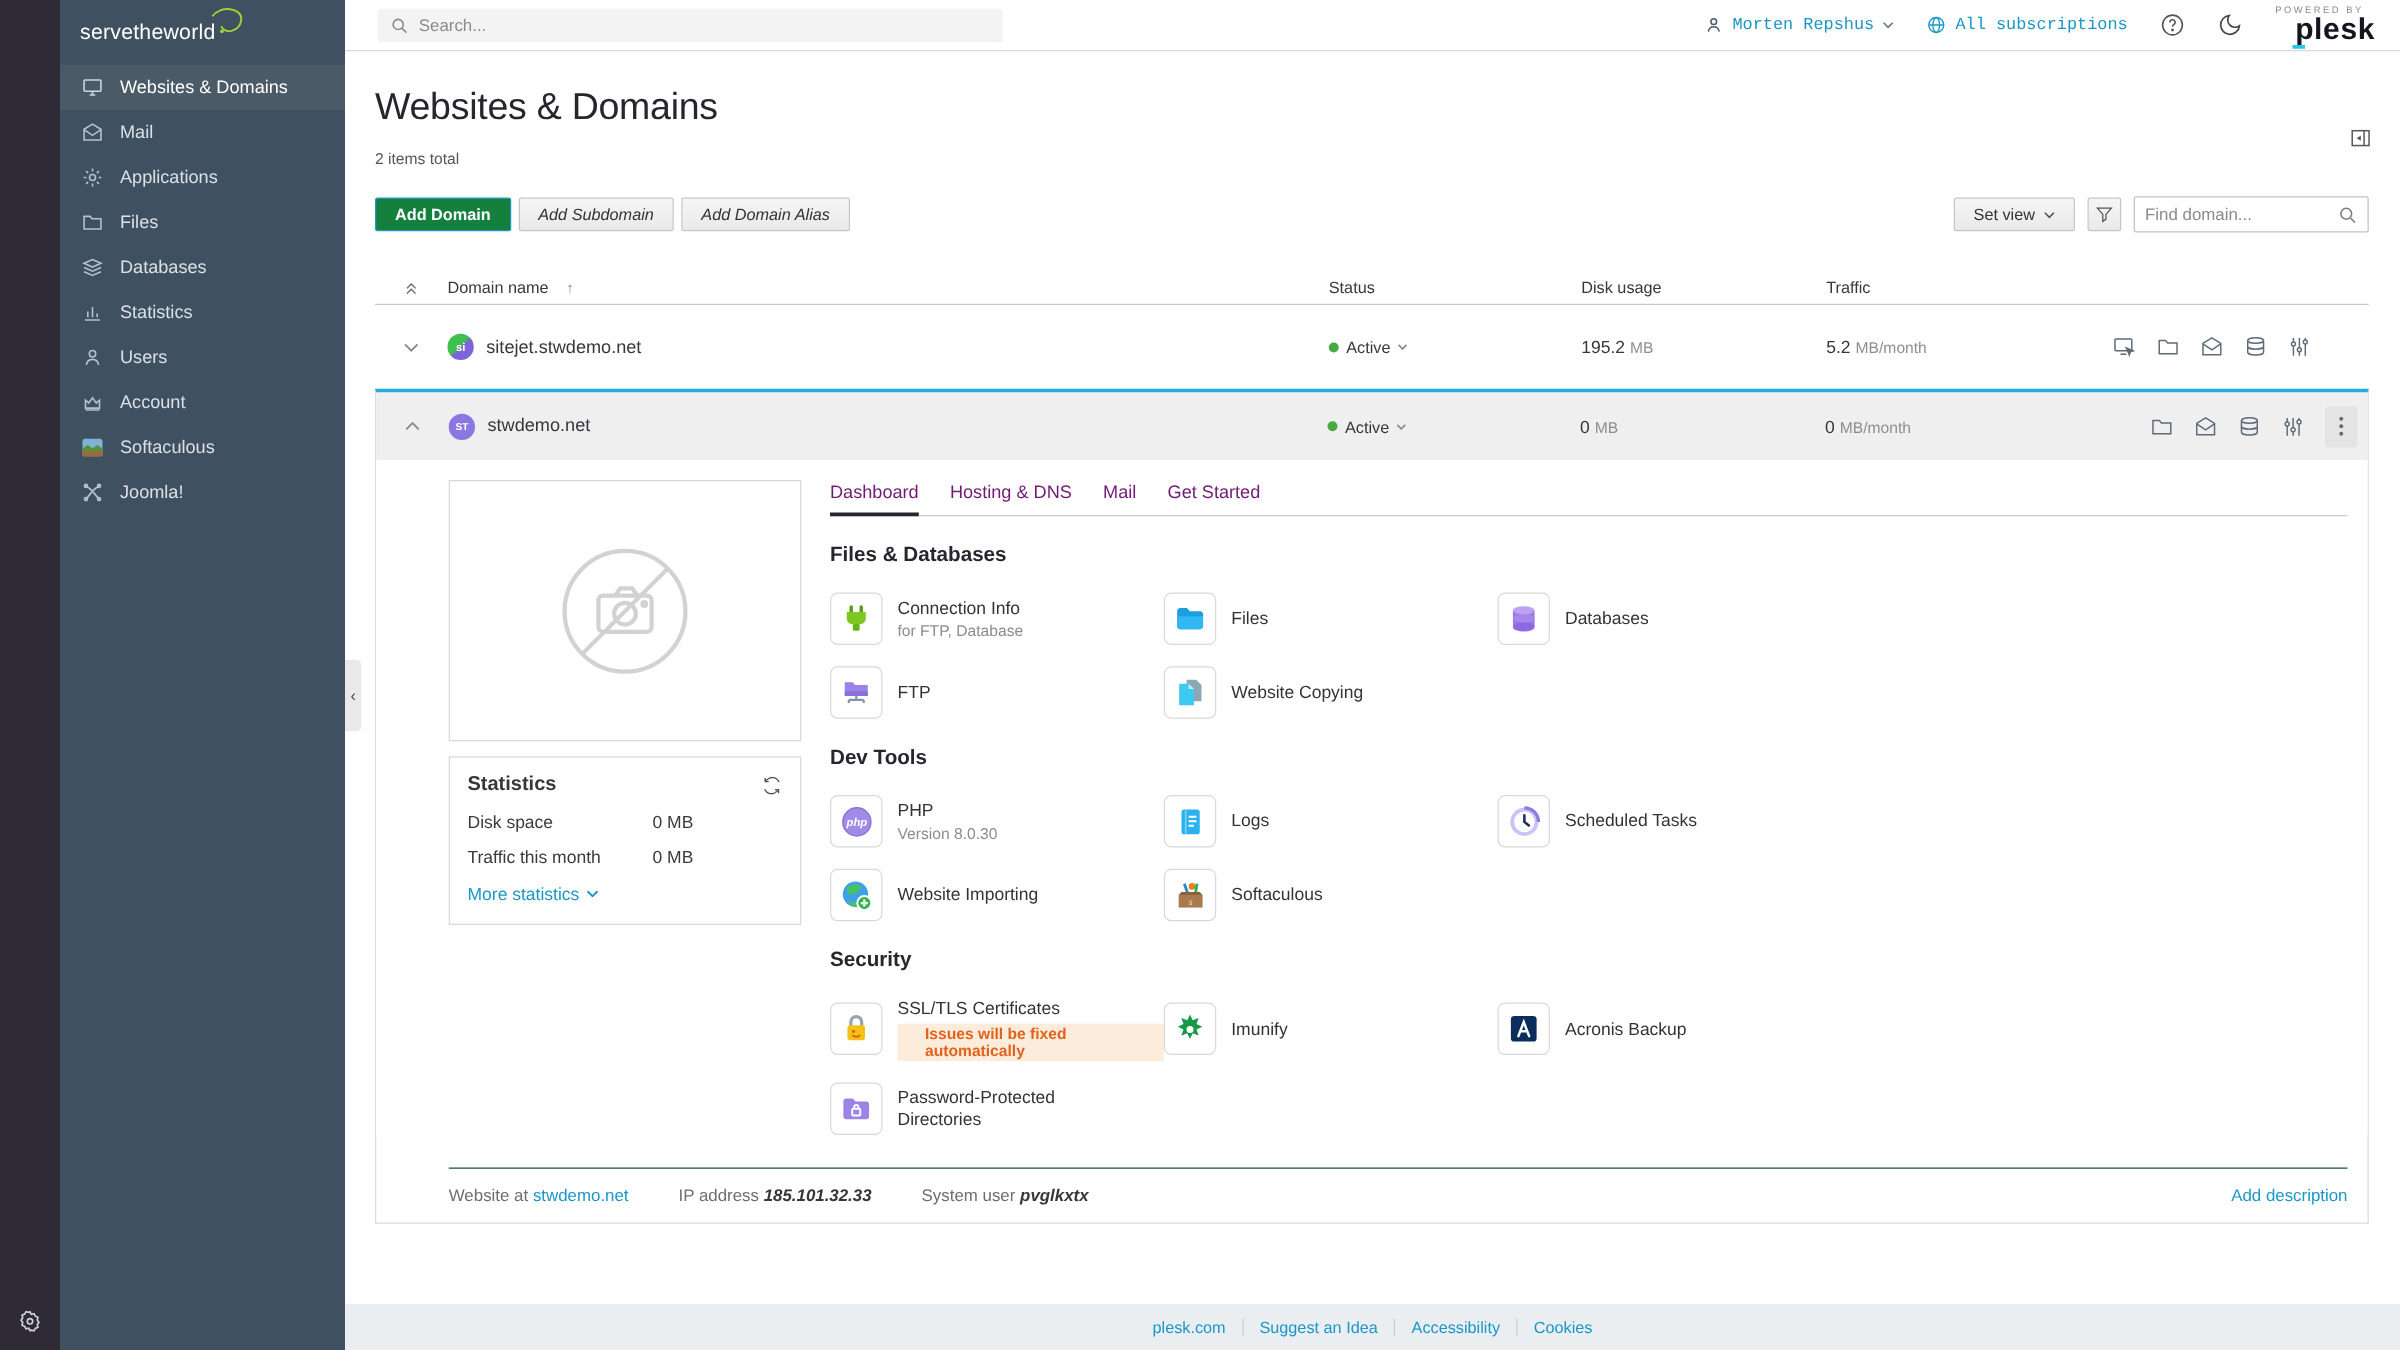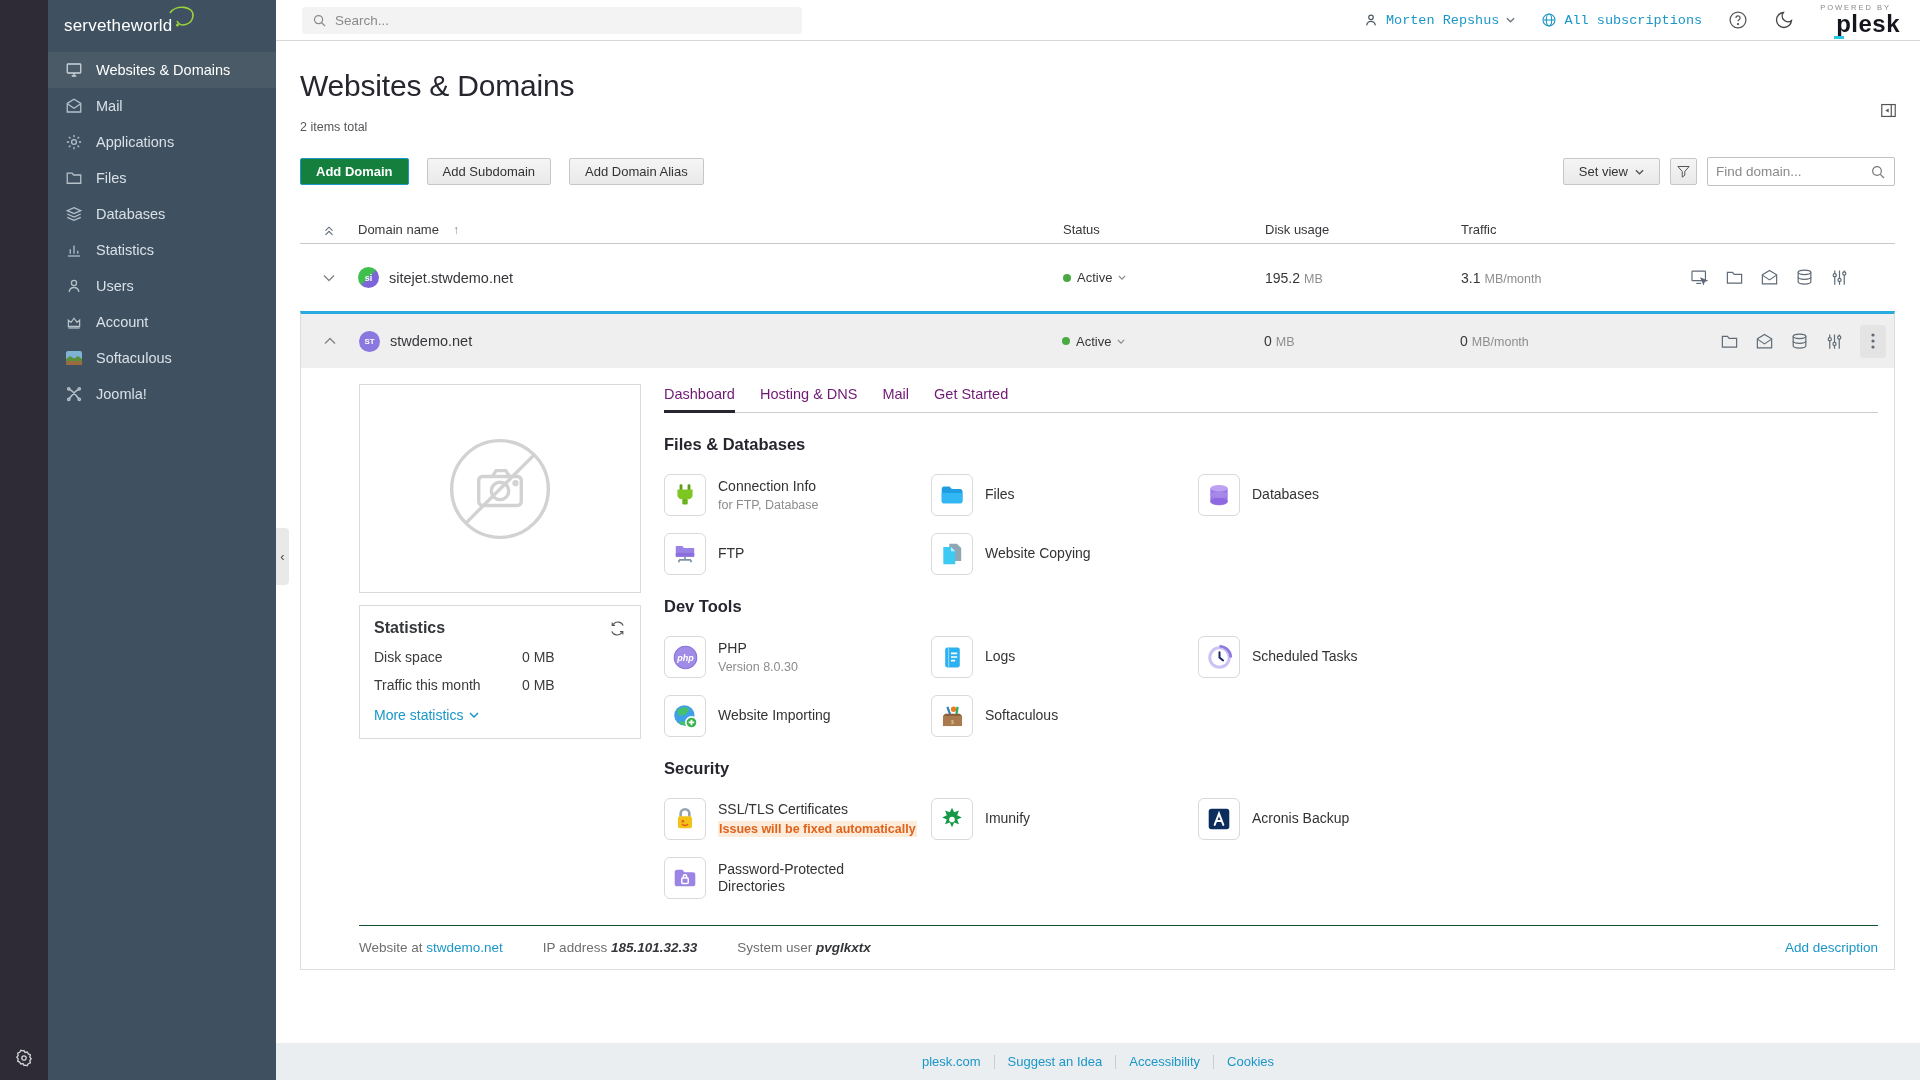--- a/index.html
+++ b/index.html
@@ -32,21 +32,21 @@
   .plesk-word { font-size:24px; font-weight:700; color:#15151f; letter-spacing:.5px;margin-left:16px; }
   .plesk-cyan { position:absolute; left:14px; bottom:-3px; width:10px; height:3px; background:#29c5e6; }
 
   
   .content { flex:1; padding:0 25px 0 24px; position:relative; overflow:hidden; }
   .collapse-btn { position:absolute; top:60px; right:22px; cursor:pointer; }
   h1 { font-size:30px; font-weight:400; color:#26262e; margin-top:28px; letter-spacing:-.2px; }
   .items-total { margin-top:17px; font-size:12.5px; color:#55565a; }
   .toolbar { margin-top:23px; display:flex; align-items:center; }
   .btn { height:27px; padding:0 15px; font-size:13px; border-radius:2px; border:1px solid #c6c6c6; background:linear-gradient(#f5f5f5,#e9e9e9); color:#333; cursor:pointer; font-family:inherit; }
-  .btn + .btn { margin-left:18px; }
+  .btn + .btn { margin-left:6px;font-style:italic; }
   .btn-primary { background:#15803d; border-color:#1f97c8; color:#fff; font-weight:700; }
   .toolbar-right { margin-left:auto; display:flex; align-items:center; gap:10px; }
   .btn-chev { display:inline-flex; align-items:center; gap:7px; }
   .icon-btn { width:27px; height:27px; display:flex; align-items:center; justify-content:center; border:1px solid #c6c6c6; border-radius:2px; background:linear-gradient(#f5f5f5,#e9e9e9); cursor:pointer; }
   .find-box { width:188px; height:29px; border:1px solid #c2c2c2; border-radius:2px; background:#fff; display:flex; align-items:center; padding:0 8px; }
   .find-box input { border:0; outline:0; flex:1; font-size:13.5px; font-family:inherit; color:#36373a; min-width:0; }
   .find-box input::placeholder { color:#8a8a8a; }
 
   
   .thead { margin-top:30px; height:28px; display:flex; align-items:center; border-bottom:1px solid #c9c9c9; font-size:13px; color:#36373a; }
@@ -88,21 +88,21 @@
   .tabs { display:flex; gap:25px; border-bottom:1px solid #ccc; margin-top:2px; }
   .tab { padding-bottom:8px; font-size:14.5px; color:#701a75; cursor:pointer; border-bottom:3px solid transparent; margin-bottom:-1px; }
   .tab.active { border-bottom-color:#26262e; }
   .section-title { margin-top:22px; font-size:16.5px; font-weight:700; color:#26262e; }
   .grid { margin-top:20px; display:grid; grid-template-columns:267px 267px auto; row-gap:17px; }
   .ditem { display:flex; align-items:center; gap:12px; cursor:pointer; }
   .tile { width:42px; height:42px; border:1px solid #d9d9d9; border-radius:6px; background:#fff; display:flex; align-items:center; justify-content:center; flex:none; }
   .dtext { display:flex; flex-direction:column; }
   .dlabel { font-size:14px; color:#333; line-height:1.25; max-width:160px; }
   .dsub { font-size:12.5px; color:#8c8c8c; margin-top:2px; }
-  .badge { margin-top:3px; font-size:12.5px; font-weight:700; color:#e2621b; background:#fcecdb; padding:1px 1px; align-self:flex-start; }
+  .badge { margin-top:3px; font-size:12.5px; font-weight:700; color:#e2621b; background:#fcecdb; padding:1px 22px; align-self:flex-start; }
 
   .info-bar { border-top:1px solid #14532d; margin:26px 16px 0 58px; height:44px; display:flex; align-items:center; font-size:13.5px; color:#6e6e6e; }
   .info-seg { margin-right:40px; }
   .info-val { color:#36373a; font-weight:700;font-style:italic; }
   .link { color:#1a96c8; cursor:pointer; text-decoration:none; }
   .add-desc { margin-left:auto; margin-right:0; }
 
   
   .footer { height:37px; flex:none; background:#ebeef0; display:flex; align-items:center; justify-content:center; gap:13px; font-size:13px; }
   .fsep { width:1px; height:14px; background:#c8cdd2; }
@@ -322,21 +322,21 @@
         <span>sitejet.stwdemo.net</span>
       </span>
       <span class="c-status">
         <span class="dot"></span>
         <span class="status-txt">Active</span>
         <svg width="8" height="5" viewBox="0 0 10 6" fill="none" stroke="#888" stroke-width="1.5">
             <path d="M1 1l4 4 4-4"></path>
           </svg>
       </span>
       <span class="c-disk"><span class="num">195.2</span><span class="unit">MB</span></span>
-      <span class="c-traffic"><span class="num">3.1</span><span class="unit">MB/month</span></span>
+      <span class="c-traffic"><span class="num">5.2</span><span class="unit">MB/month</span></span>
       <span class="c-actions">
         <span class="act-icon">
             <svg width="19" height="19" viewBox="0 0 24 24" fill="none" stroke="#5f6b76" stroke-width="1.5">
               <rect x="2.5" y="4" width="17" height="12" rx="1"></rect>
               <path d="M8 19.5h6"></path>
               <path d="M14 13l7 3-3 1-1 3z" fill="#5f6b76"></path>
             </svg>
           </span>
         <span class="act-icon">
             <svg width="19" height="19" viewBox="0 0 24 24" fill="none" stroke="#5f6b76" stroke-width="1.5">

